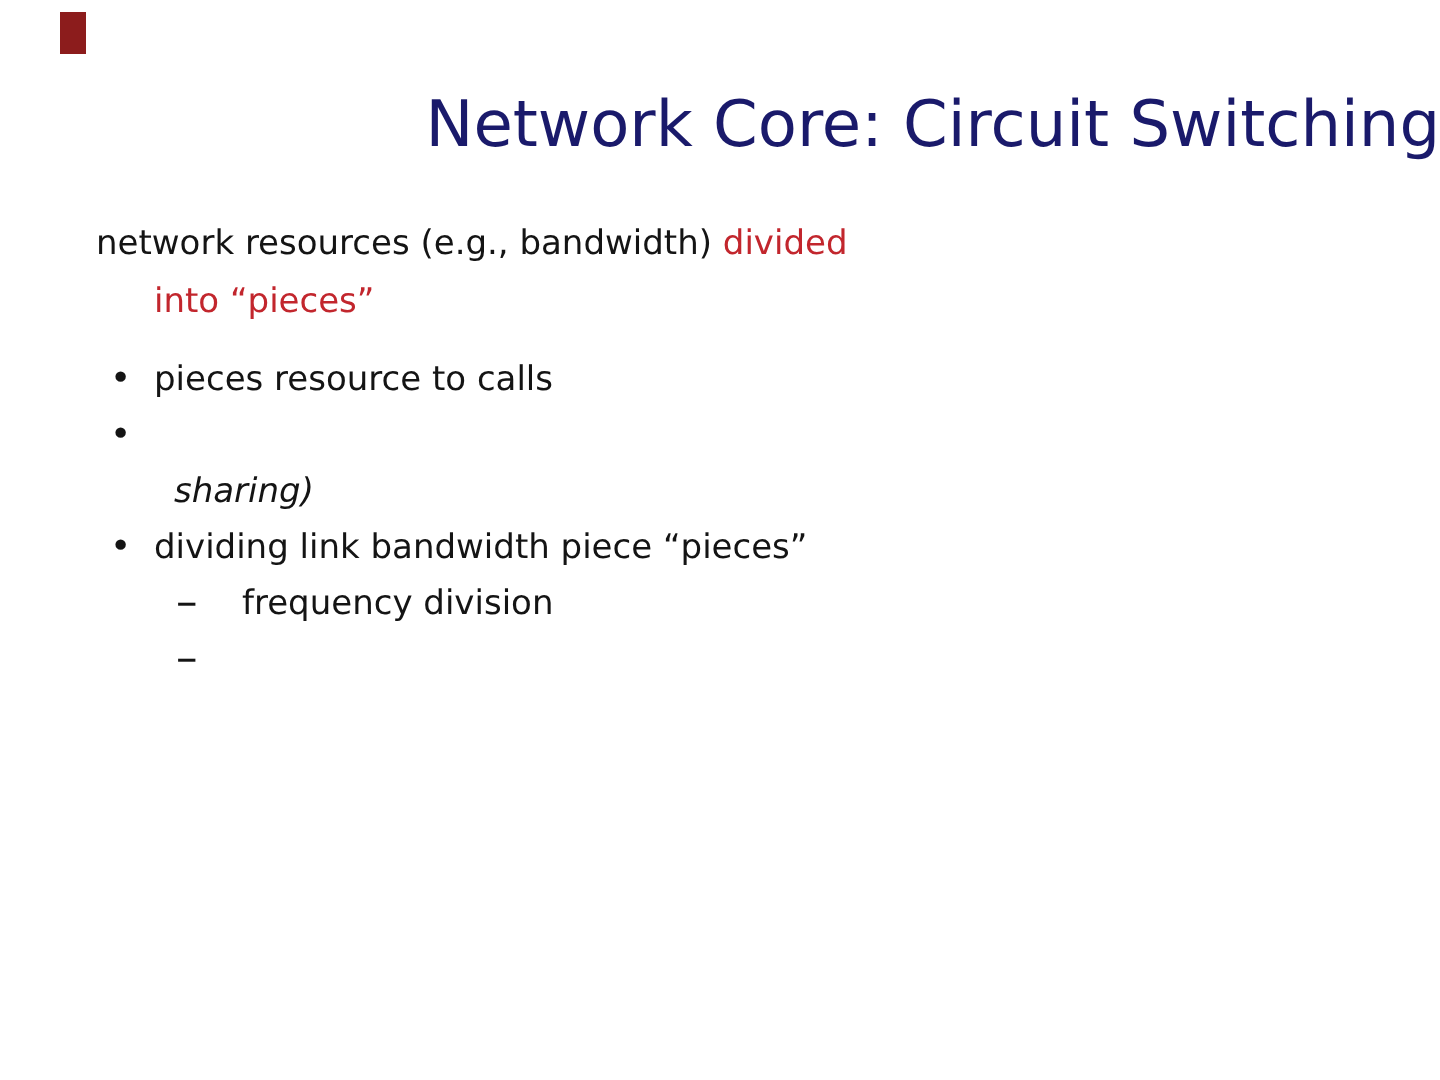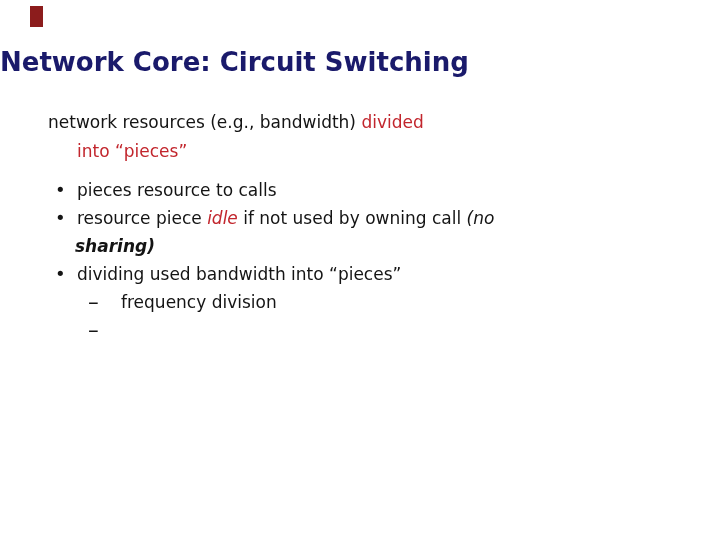--- a/index.html
+++ b/index.html
@@ -21,26 +21,25 @@
     top: 6px;
     width: 13px;
     height: 21px;
     background: #8c1c1c;
   }
   .slide-title {
     position: absolute;
     left: 0;
     right: 0;
     top: 42px;
-    text-align: left;
-    font-size: 26px;
+    text-align: right;
+    font-size: 32px;
     line-height: 40px;
     color: #1a1a6b;
     white-space: pre;
-    font-weight: bold;
   }
   .line {
     position: absolute;
     font-size: 17px;
     line-height: 28px;
     color: #141414;
     white-space: pre;
   }
   .red   { color: #c2262d; }
   .ital  { font-style: italic; }
@@ -56,21 +55,21 @@
     line-height: 28px;
     color: #141414;
   }
   
   .intro-l1 { left: 48px;  top: 108px; }
   .intro-l2 { left: 77px;  top: 137px; }
   .m-b1     { left: 55px;  top: 176px; }
   .b1       { left: 77px;  top: 176px; }
   .m-b2     { left: 55px;  top: 204px; }
   .b2l1     { left: 77px;  top: 204px; }
-  .b2l2     { left: 75px;  top: 232px; font-weight: bold; }
+  .b2l2     { left: 87px;  top: 232px; }
   .m-b3     { left: 55px;  top: 260px; }
   .b3       { left: 77px;  top: 260px; }
   .m-s1     { left: 88px;  top: 288px; }
   .s1       { left: 121px; top: 288px; }
   .m-s2     { left: 88px;  top: 316px; }
   .s2       { left: 110px; top: 316px; }
 </style>
 </head>
 <body>
 
@@ -81,24 +80,23 @@
   <div class="slide-title">Network Core: Circuit Switching</div>
 
   <div class="line intro-l1"><span>network resources (e.g., bandwidth) </span><span class="red">divided</span></div>
 
   <div class="line intro-l2"><span class="red">into “pieces”</span></div>
 
   <span class="marker m-b1">•</span>
   <div class="line b1">pieces resource to calls</div>
 
   <span class="marker m-b2">•</span>
-  <div class="line b2l1"><span>resource piece </span><span class="red ital">idle</span><span> if not used by owning call </span><span class="ital">(no</span></div>
   <div class="line b2l2"><span class="ital">sharing)</span></div>
 
   <span class="marker m-b3">•</span>
-  <div class="line b3">dividing used bandwidth into “pieces”</div>
+  <div class="line b3">dividing link bandwidth piece “pieces”</div>
 
   <span class="submarker m-s1">–</span>
   <div class="line s1">frequency division</div>
 
   <span class="submarker m-s2">–</span>
 
 </div>
 
 </body></html>

